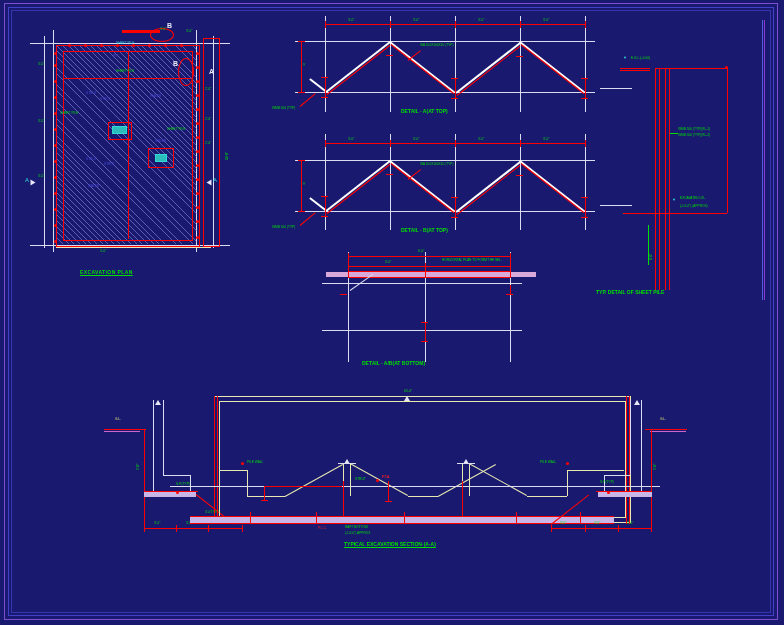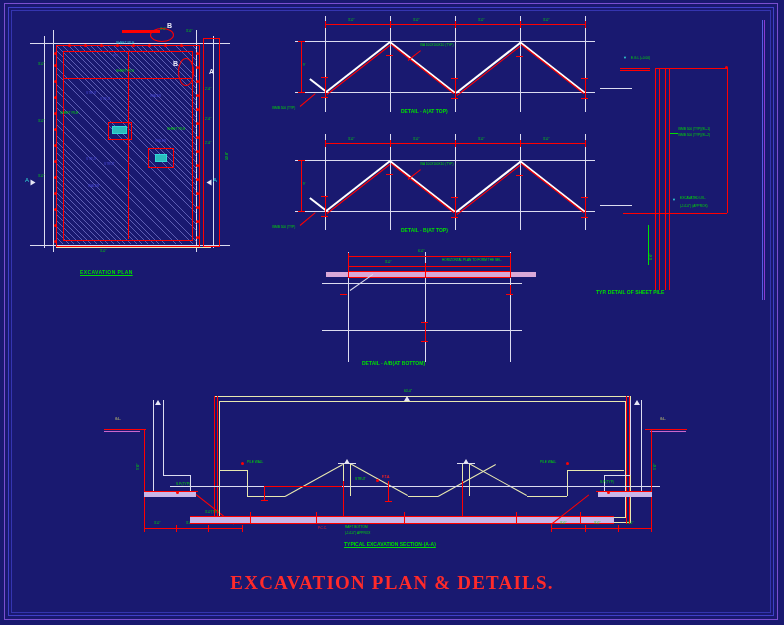--- a/index.html
+++ b/index.html
@@ -595,15 +595,14 @@
     <div class="ln v-red" style="left:651px; top:497px; height:31px;"></div>
     <div class="txt t-green tiny" style="left:560px; top:522px;">3'-0"</div>
     <div class="txt t-green tiny" style="left:594px; top:522px;">3'-0"</div>
     <div class="txt t-green tiny" style="left:627px; top:522px;">3'-0"</div>
 
     <div class="diag-red" style="left:551px; top:524px; width:48px; transform:rotate(-38deg);"></div>
 
     <div class="txt t-green small ul" style="left:344px; top:542px; font-weight:bold;">TYPICAL  EXCAVATION  SECTION-(A-A)</div>
   </div>
 
-  <div id="main-title">EXCAVATION  PLAN  &amp;  DETAILS.</div>
 
 </div>
 
 </body></html>

